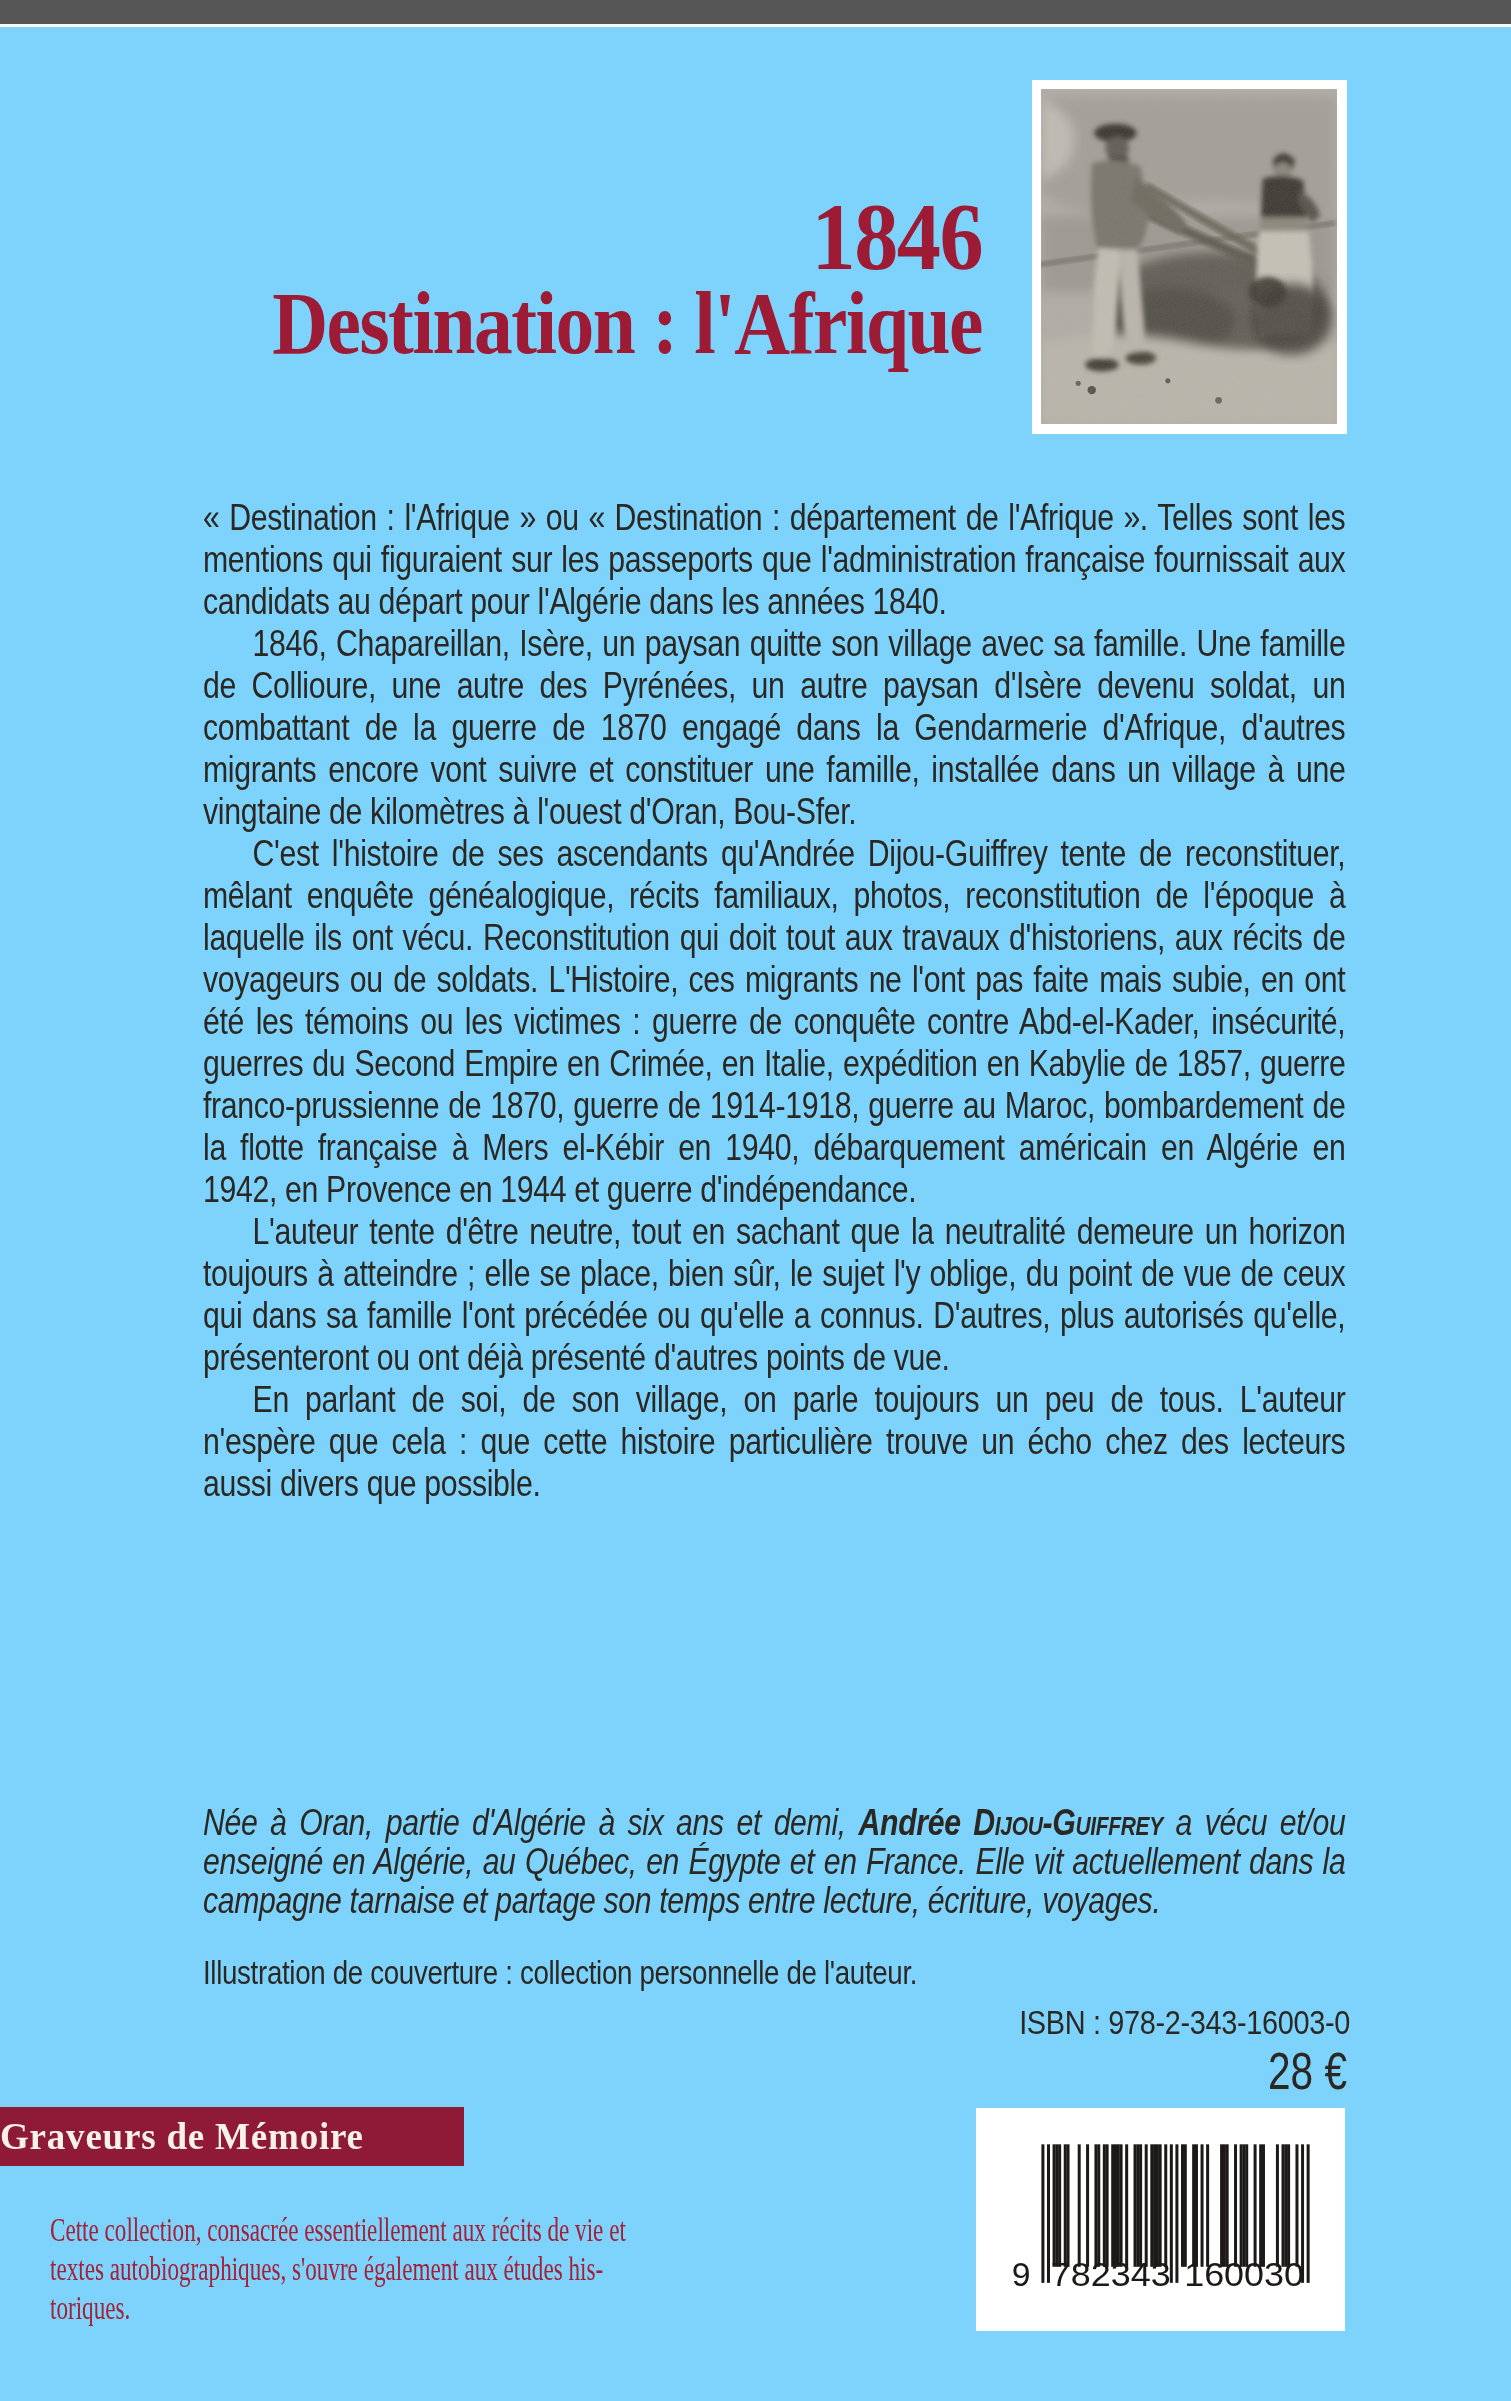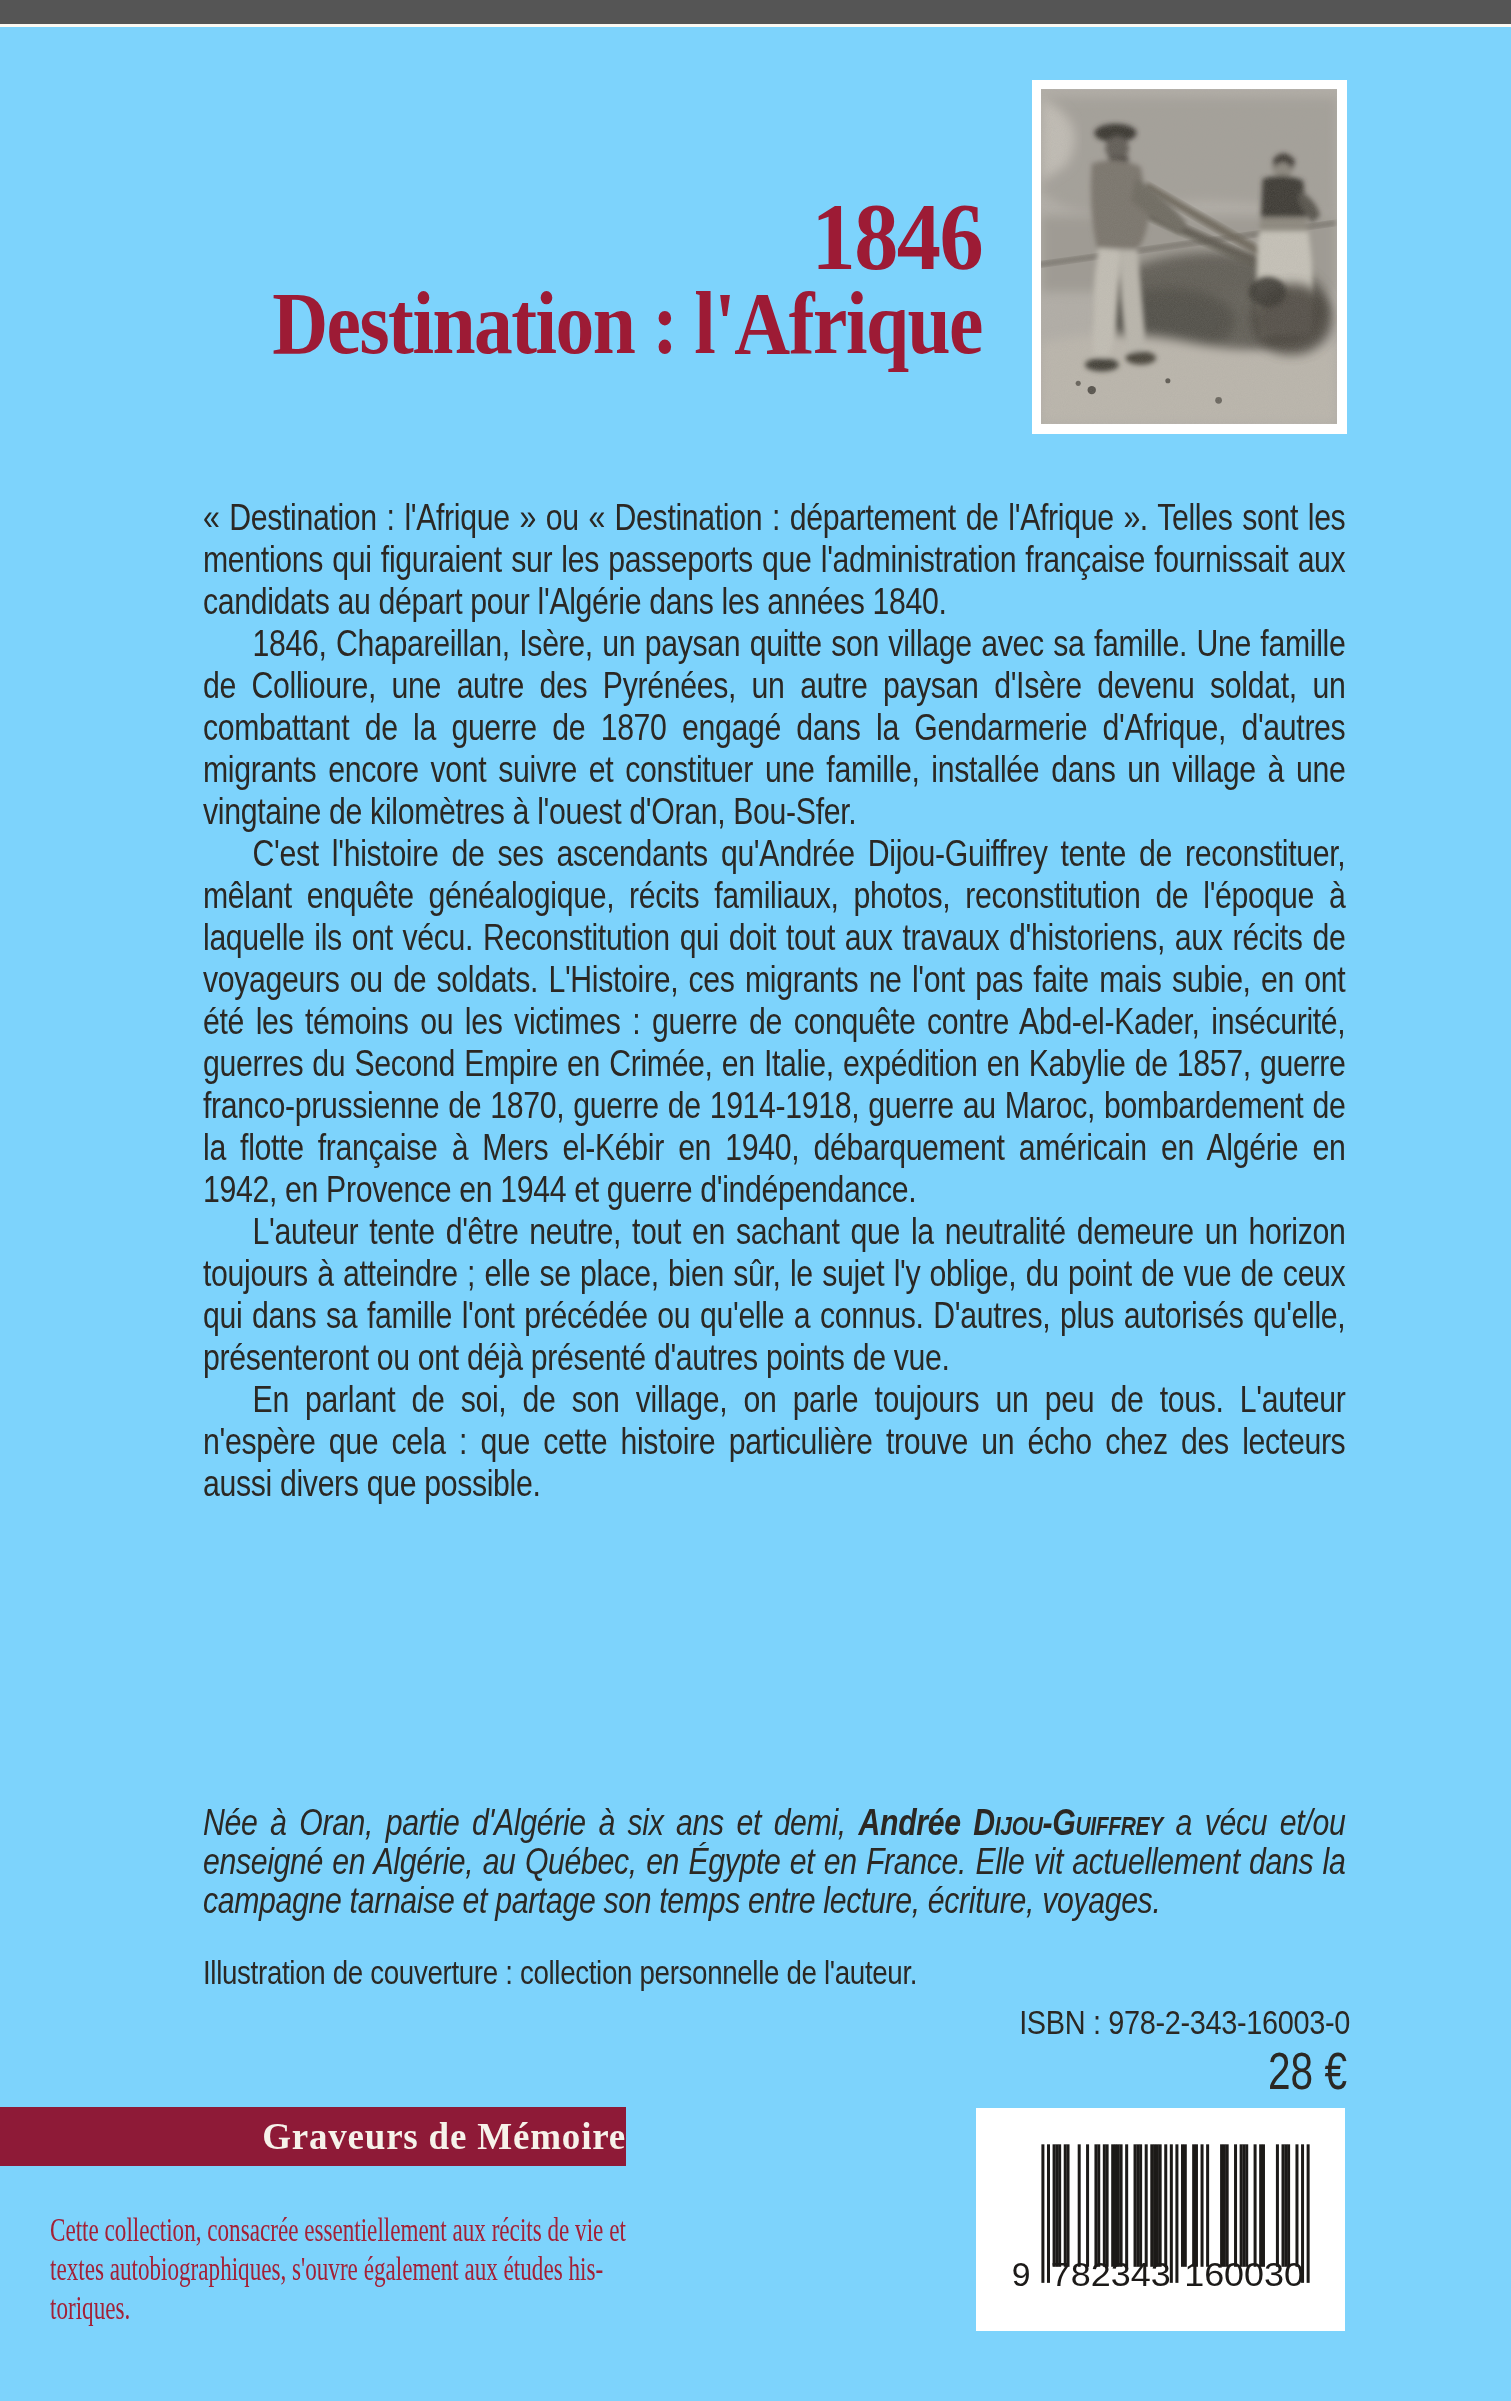--- a/index.html
+++ b/index.html
@@ -66,22 +66,22 @@
     transform:scaleX(0.85); transform-origin:100% 0;
   }
   .price-line {
     position:absolute; left:0; top:2021px; width:1347px; text-align:right;
     font-size:52px; line-height:1; font-weight:normal;
     transform:scaleX(0.78); transform-origin:100% 0;
   }
 
   
   .banner {
-    position:absolute; left:0; top:2083px; width:626px; height:59px;
-    background:#8e1a37; display:flex; align-items:center; justify-content:flex-end;
+    position:absolute; left:0; top:2083px; width:464px; height:59px;
+    background:#8e1a37; display:flex; align-items:center; justify-content:flex-start;
   }
   .banner-label {
     color:#f6f2ea; font-family:"Liberation Serif", serif; font-weight:bold;
     font-size:37px; letter-spacing:0.8px;
   }
 
   .collection-desc {
     position:absolute; left:50px; top:2186px; width:982px;
     transform:scaleX(0.68); transform-origin:0 0;
     font-family:"Liberation Serif", serif; color:#a32036;

